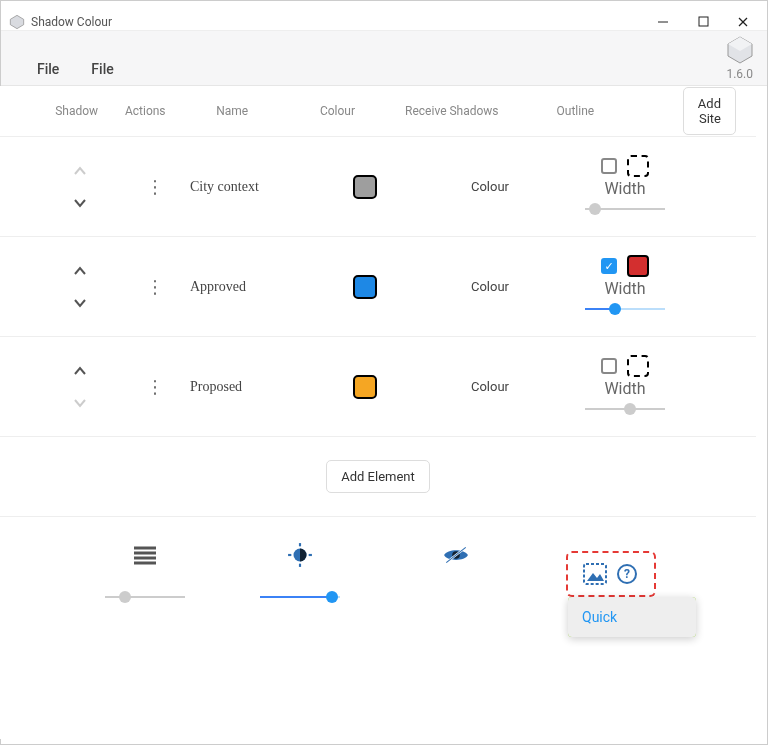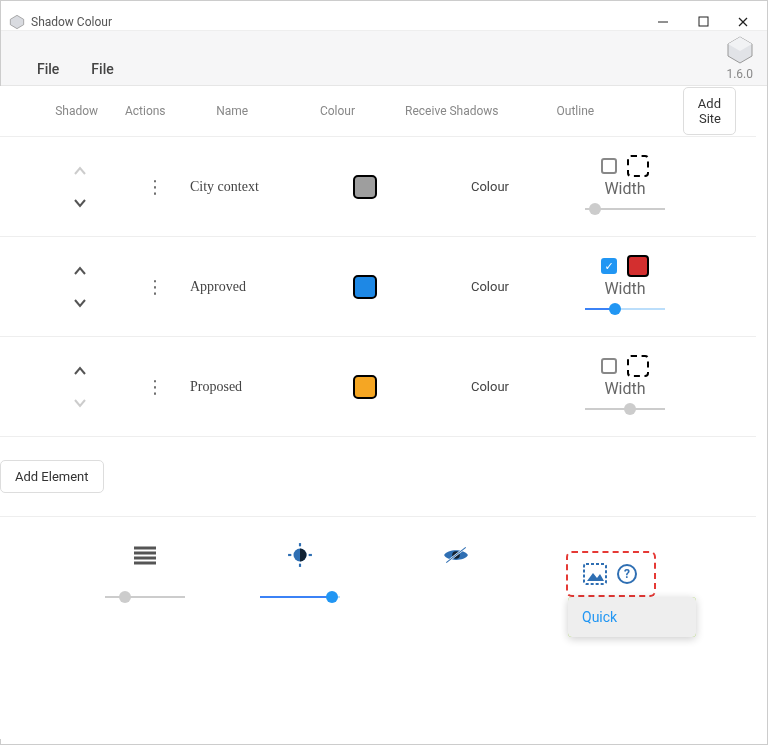--- a/index.html
+++ b/index.html
@@ -186,21 +186,21 @@
   }
   .slider-fill { position:absolute; top:8px; left:0; height:2px; background:#3b82f6; }
   .slider-knob {
     position:absolute; top:3px; width:12px; height:12px; background:#ccc; border-radius:50%;
   }
   .slider.active .slider-knob { background:#2196f3; }
   .slider.active .slider-track { background:#bbdefb; }
   
   .addel-row {
     border-top: 1px solid #eee;
-    display:flex; justify-content:flex-start; align-items:center;
+    display:flex; justify-content:center; align-items:center;
     height: 80px;
   }
 
   
   .bottom-area {
     border-top: 1px solid #eee;
     padding: 25px 40px 20px 40px;
     position: relative;
   }
   .tool-row {

